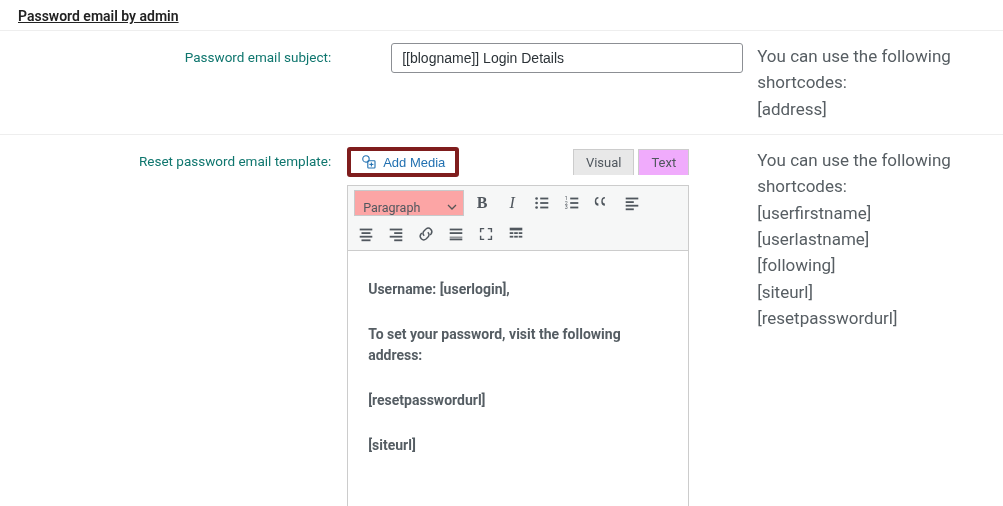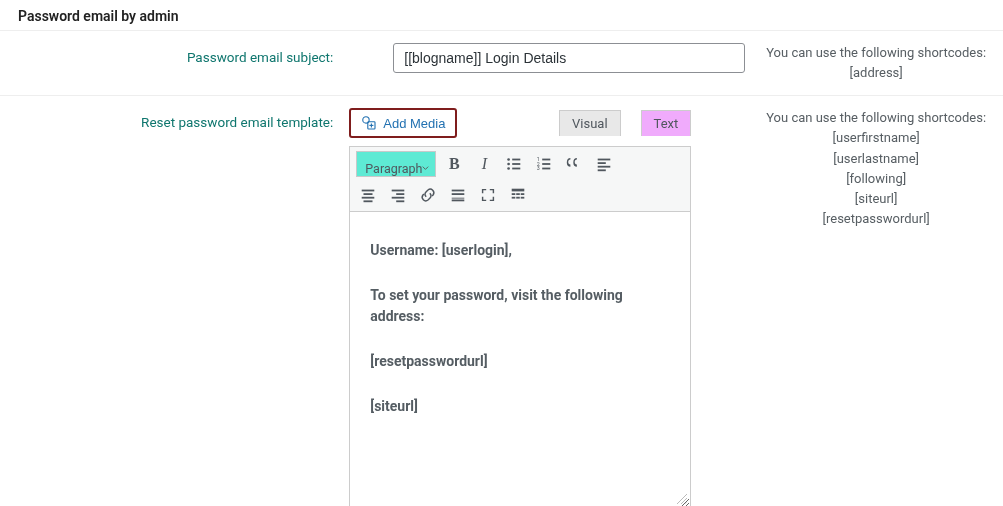--- a/index.html
+++ b/index.html
@@ -10,20 +10,21 @@
     font-size: 13px;
     color: #2c3338;
     background: #fff;
     width: 1003px;
   }
   .section-title {
     font-size: 14px;
     font-weight: 600;
     padding: 8px 0 6px 18px;
     color: #222;
+    text-decoration: underline;
   }
   .hr {
     border-bottom: 1px solid #eee;
     margin-bottom: 0;
   }
   table.form-table {
     width: 100%;
     border-collapse: collapse;
   }
   table.form-table > tbody > tr > th {
@@ -47,47 +48,46 @@
     padding: 0 10px;
     font-size: 14px;
     color: #2c3338;
     background: #fff;
     margin-left: 44px;
   }
   .desc-col {
     vertical-align: top;
     padding: 14px 14px 12px 26px;
     color: #575e63;
-    font-size: 13px;
+    font-size: 17px;
     line-height: 1.55;
     width: 260px;
-    text-align: center;
   }
   .row-sep td, .row-sep th { border-top: 1px solid #eee; }
 
   
   .editor-wrap { width: 342px; }
   .media-button {
     display: inline-flex;
     align-items: center;
     gap: 6px;
-    border: 2px solid #7f1d1d;
+    border: 4px solid #7f1d1d;
     color: #2271b1;
     background: #fff;
     border-radius: 3px;
     padding: 4px 10px;
     font-size: 13px;
     cursor: pointer;
     height: 30px;
   }
   .media-button svg { width: 16px; height: 16px; }
   .tabs {
     float: right;
     display: flex;
-    gap: 20px;
+    gap: 4px;
     margin-top: 2px;
   }
   .tab {
     border: 1px solid #ccc;
     background: #f0abfc;
     color: #50575e;
     font-size: 13px;
     padding: 5px 12px;
     border-bottom: none;
     position: relative;
@@ -107,24 +107,24 @@
     display: flex;
     flex-wrap: wrap;
     gap: 6px;
     align-items: center;
   }
   .toolbar-row + .toolbar-row { margin-top: 6px; }
   .format-select {
     display: inline-flex;
     align-items: center;
     justify-content: space-between;
-    width: 80px;
+    width: 110px;
     height: 26px;
     border: 1px solid #c8c9ca;
-    background: #5eead4;
+    background: #fca5a5;
     font-size: 12.5px;
     padding: 8px 6px 0 8px;
     color: #50575e;
     cursor: pointer;
   }
   .tb-btn {
     width: 24px;
     height: 24px;
     display: inline-flex;
     align-items: center;

